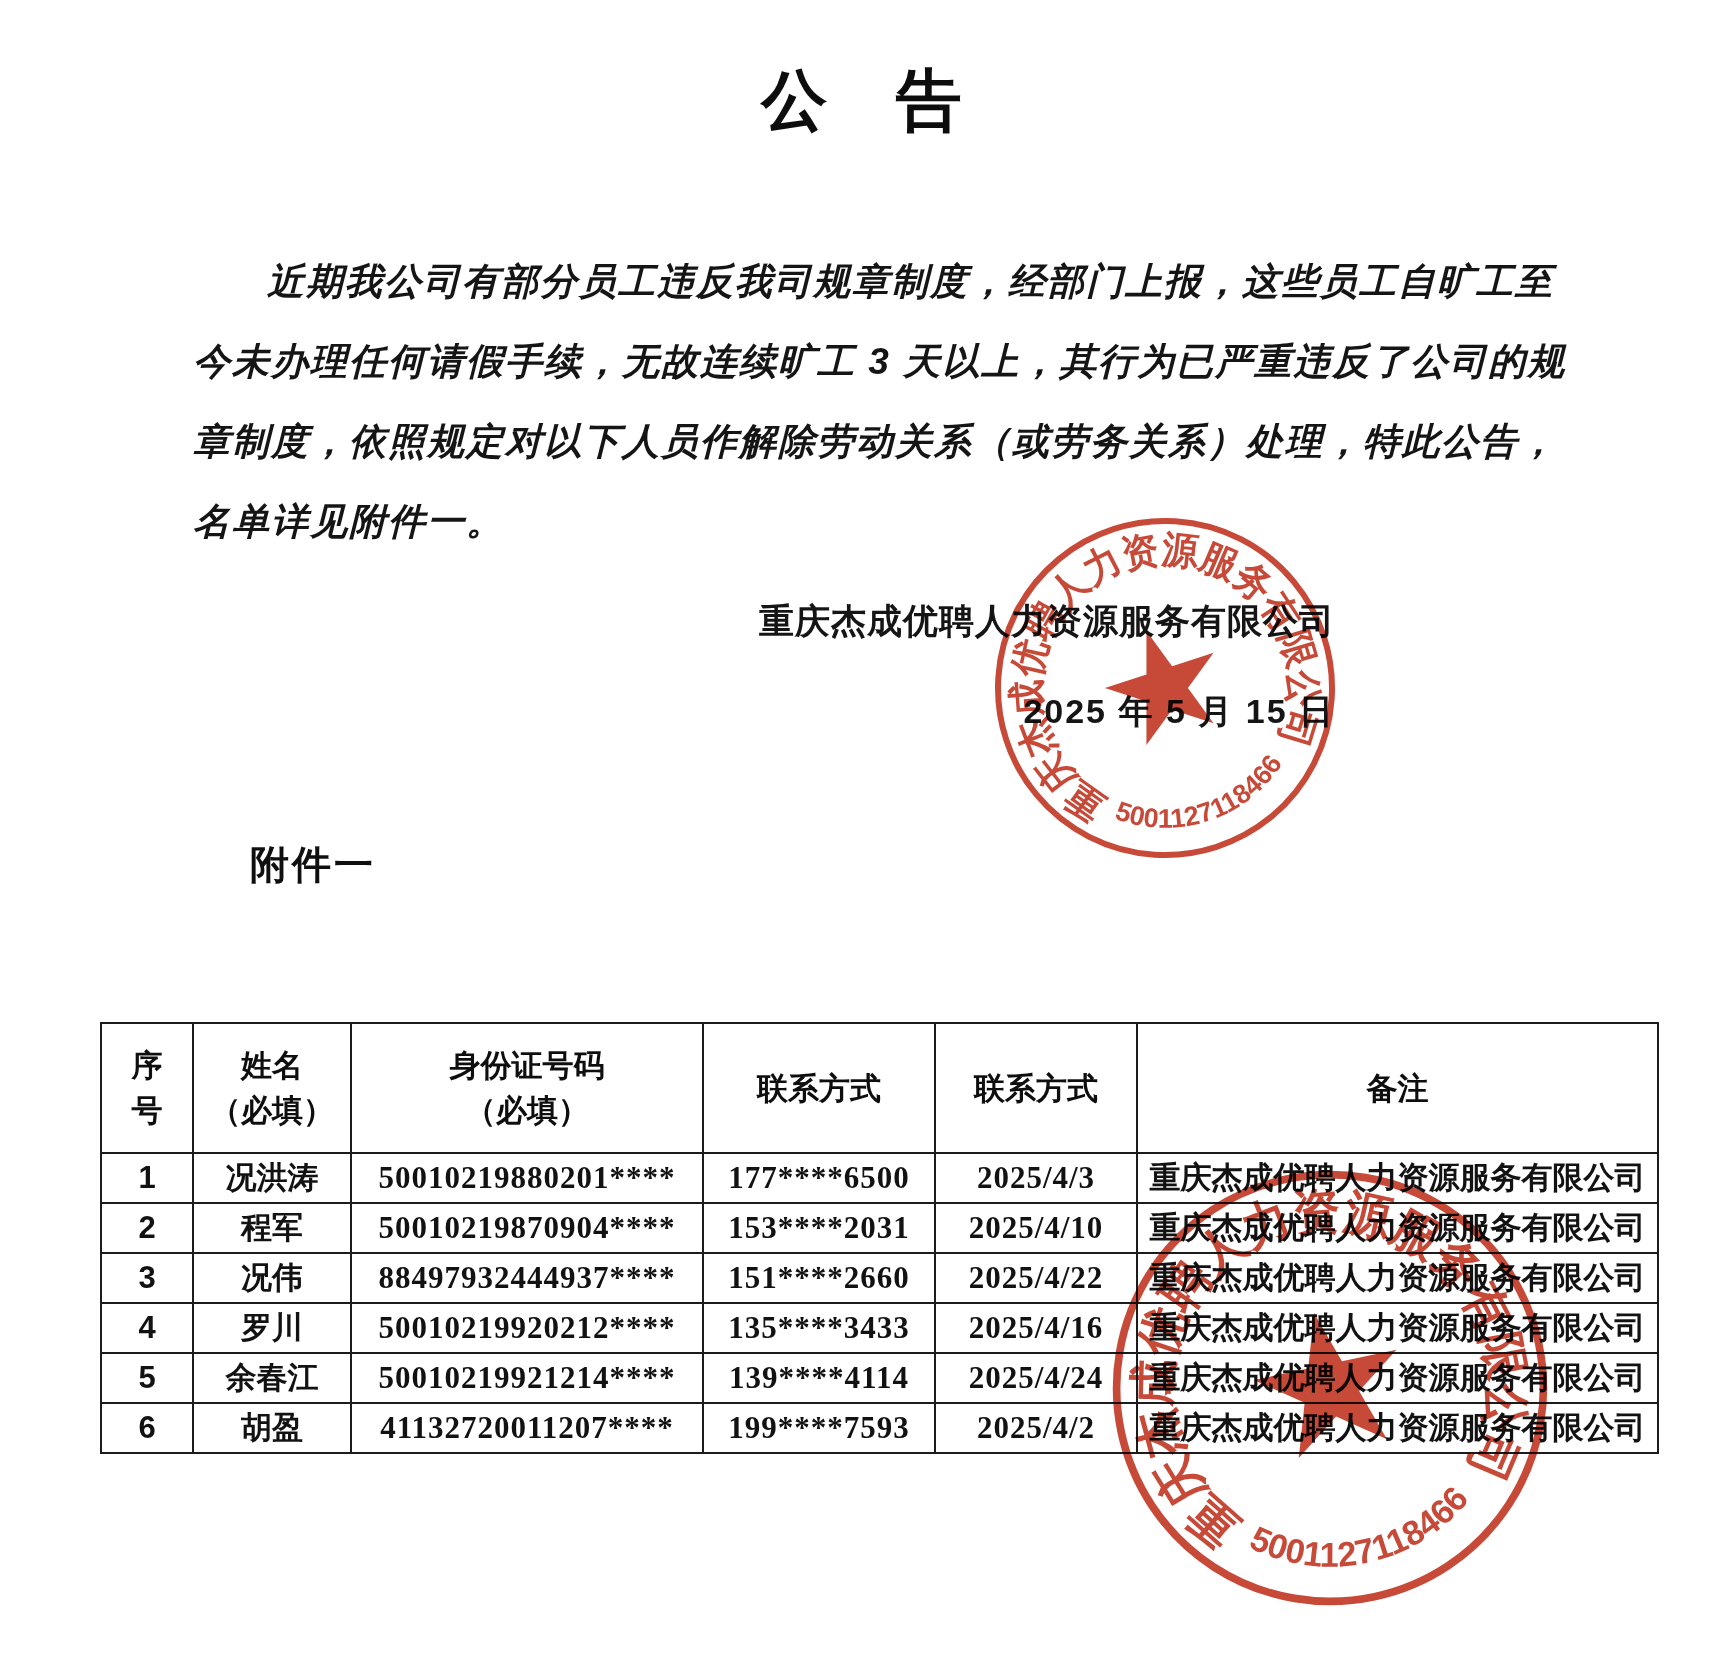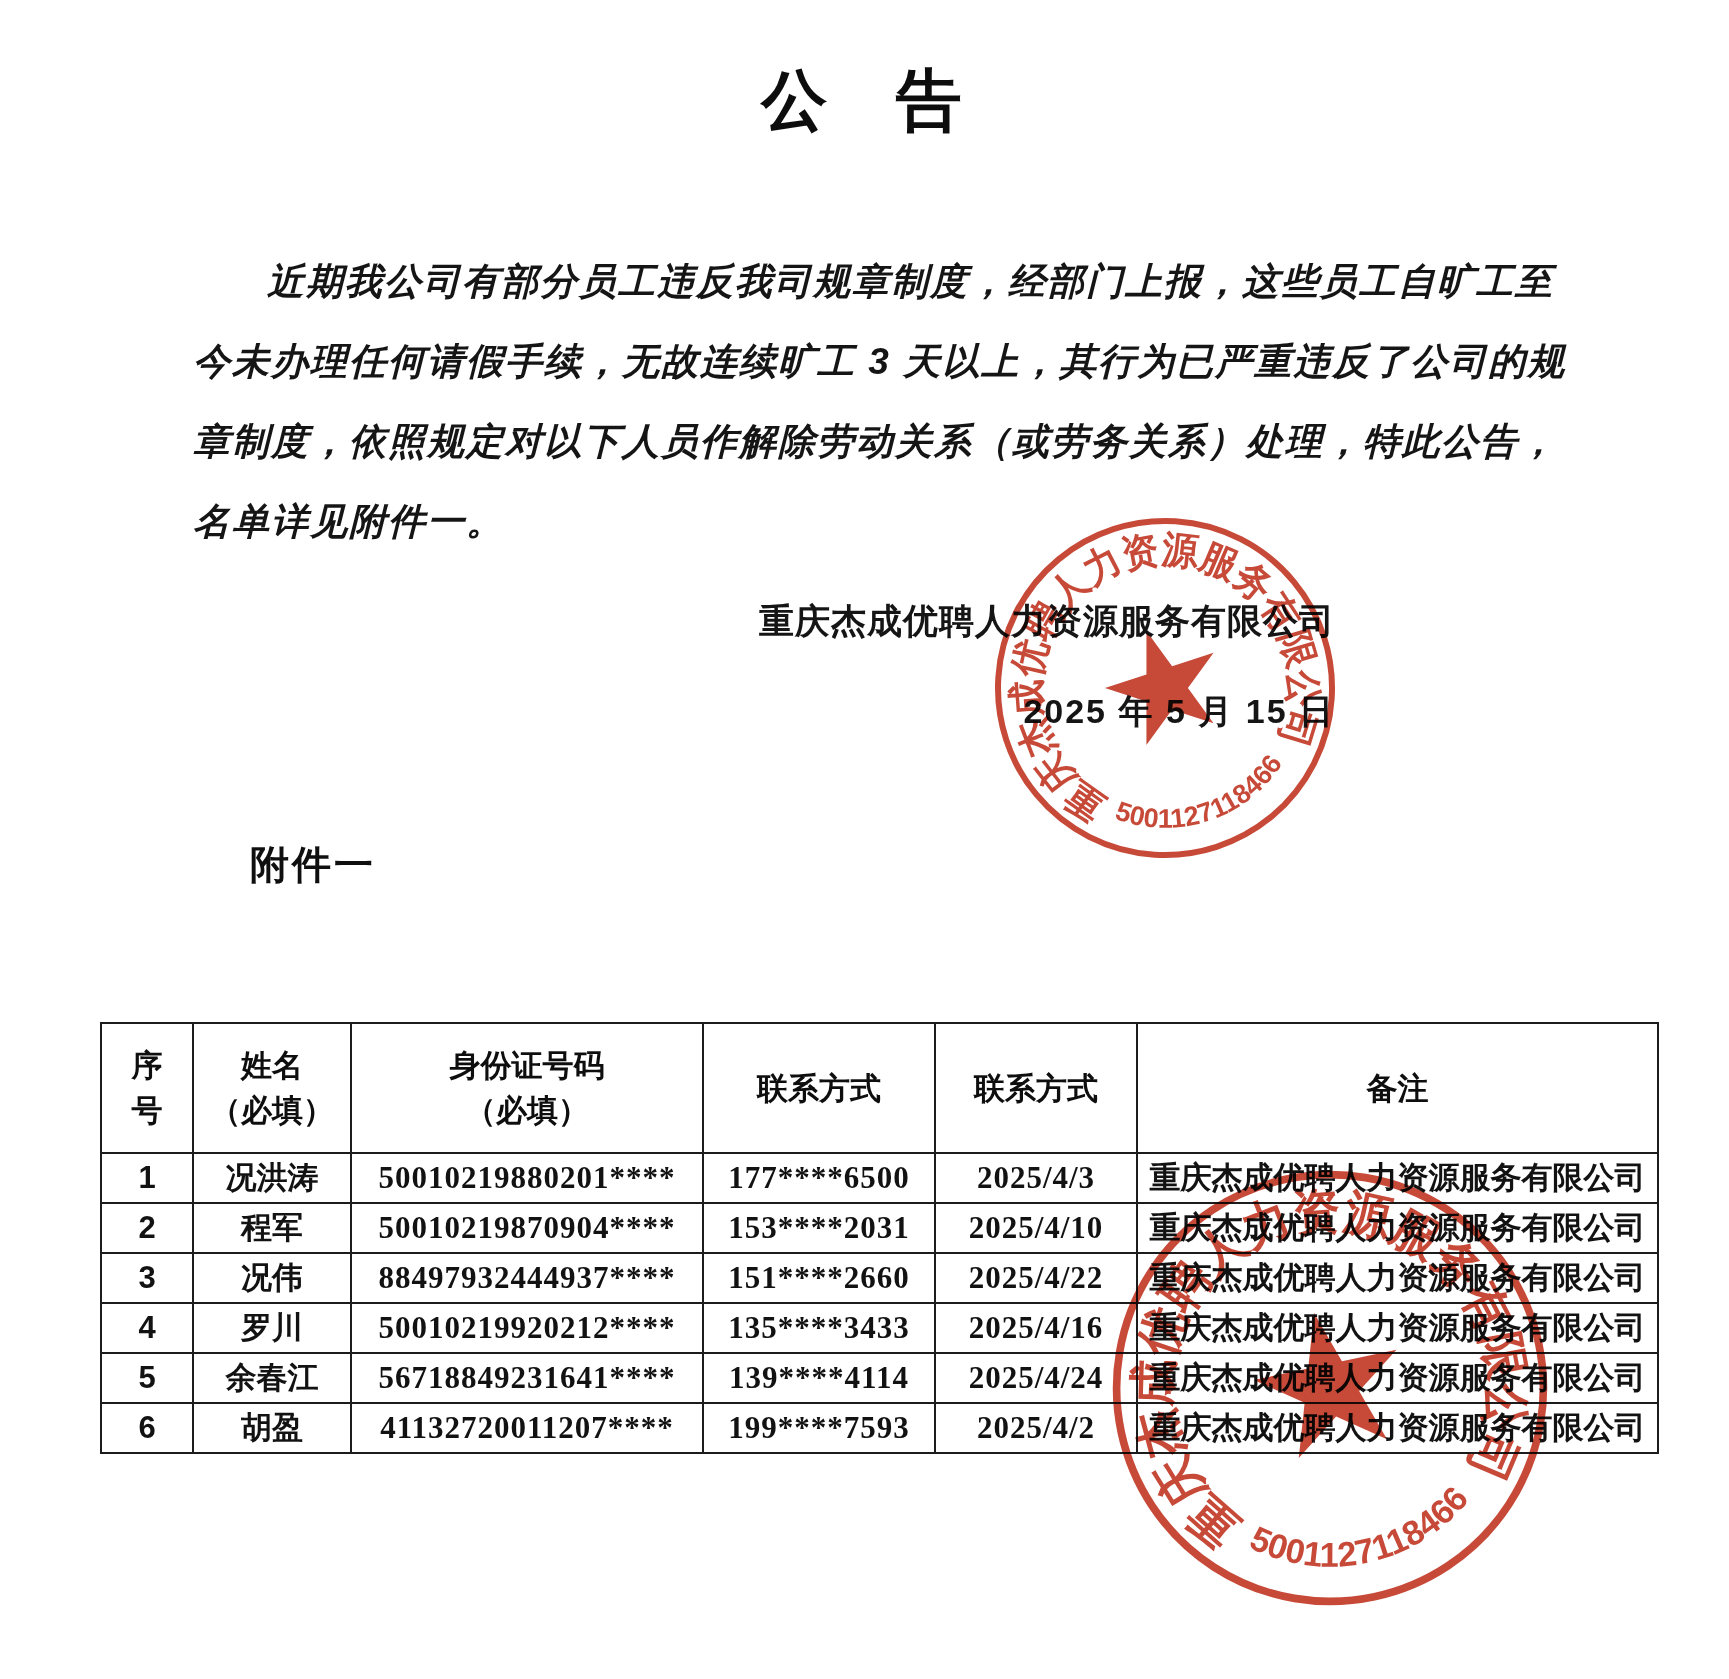--- a/index.html
+++ b/index.html
@@ -199,21 +199,21 @@
         <td class="c-no">4</td>
         <td class="c-name">罗川</td>
         <td class="c-id num">50010219920212****</td>
         <td class="c-phone num">135****3433</td>
         <td class="c-date num">2025/4/16</td>
         <td class="c-remark">重庆杰成优聘人力资源服务有限公司</td>
       </tr>
       <tr>
         <td class="c-no">5</td>
         <td class="c-name">余春江</td>
-        <td class="c-id num">56718849231641****</td>
+        <td class="c-id num">50010219921214****</td>
         <td class="c-phone num">139****4114</td>
         <td class="c-date num">2025/4/24</td>
         <td class="c-remark">重庆杰成优聘人力资源服务有限公司</td>
       </tr>
       <tr>
         <td class="c-no">6</td>
         <td class="c-name">胡盈</td>
         <td class="c-id num">41132720011207****</td>
         <td class="c-phone num">199****7593</td>
         <td class="c-date num">2025/4/2</td>

